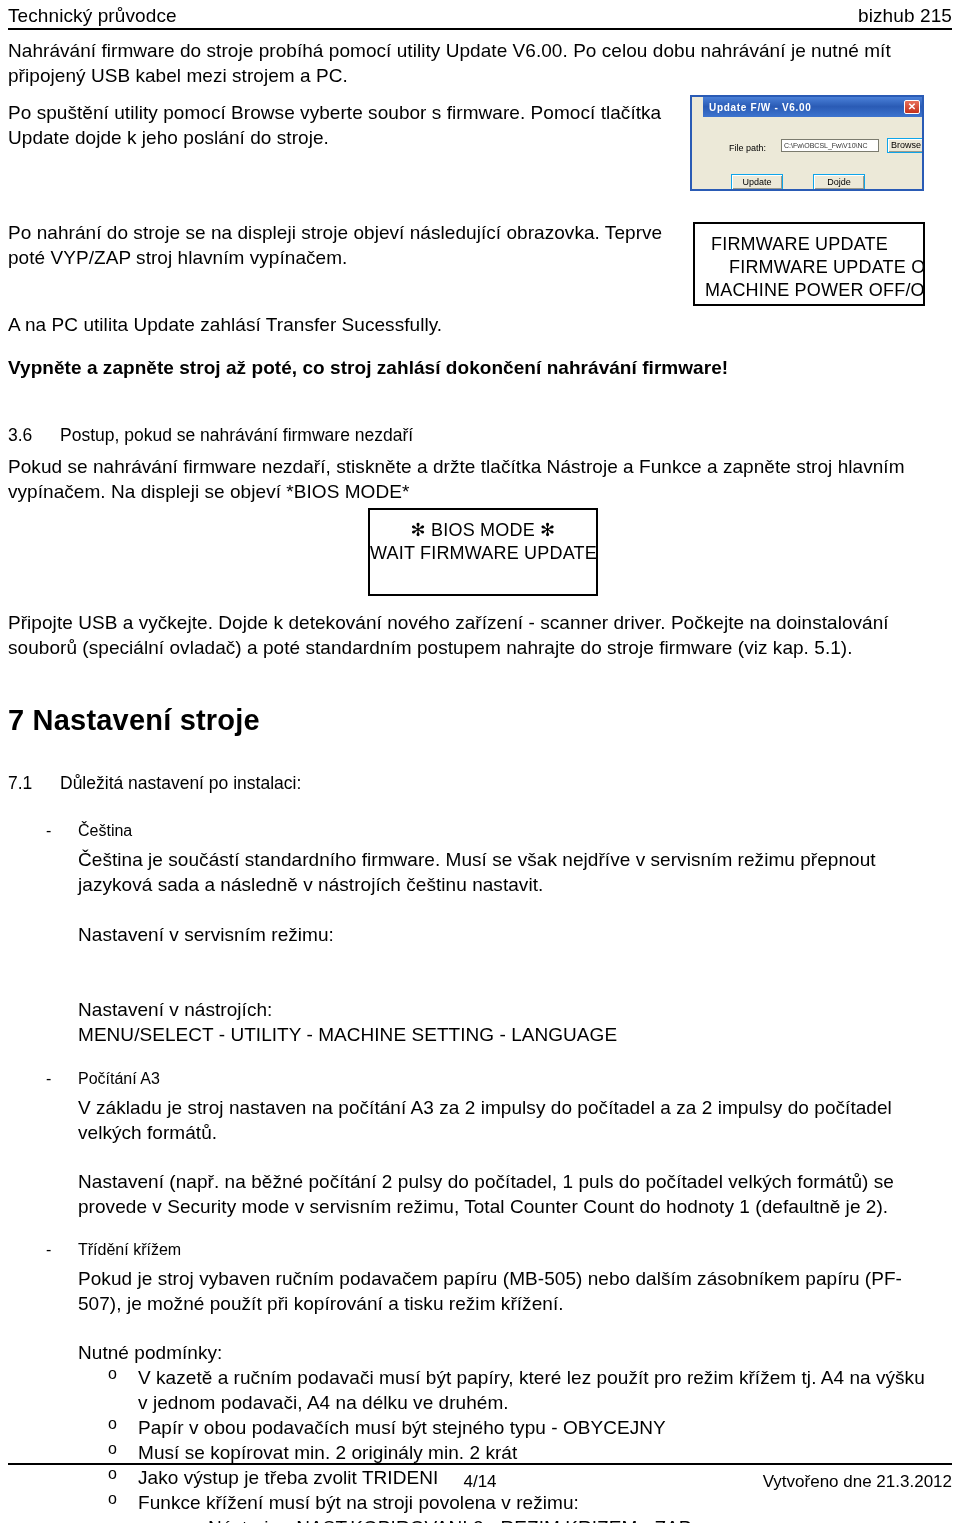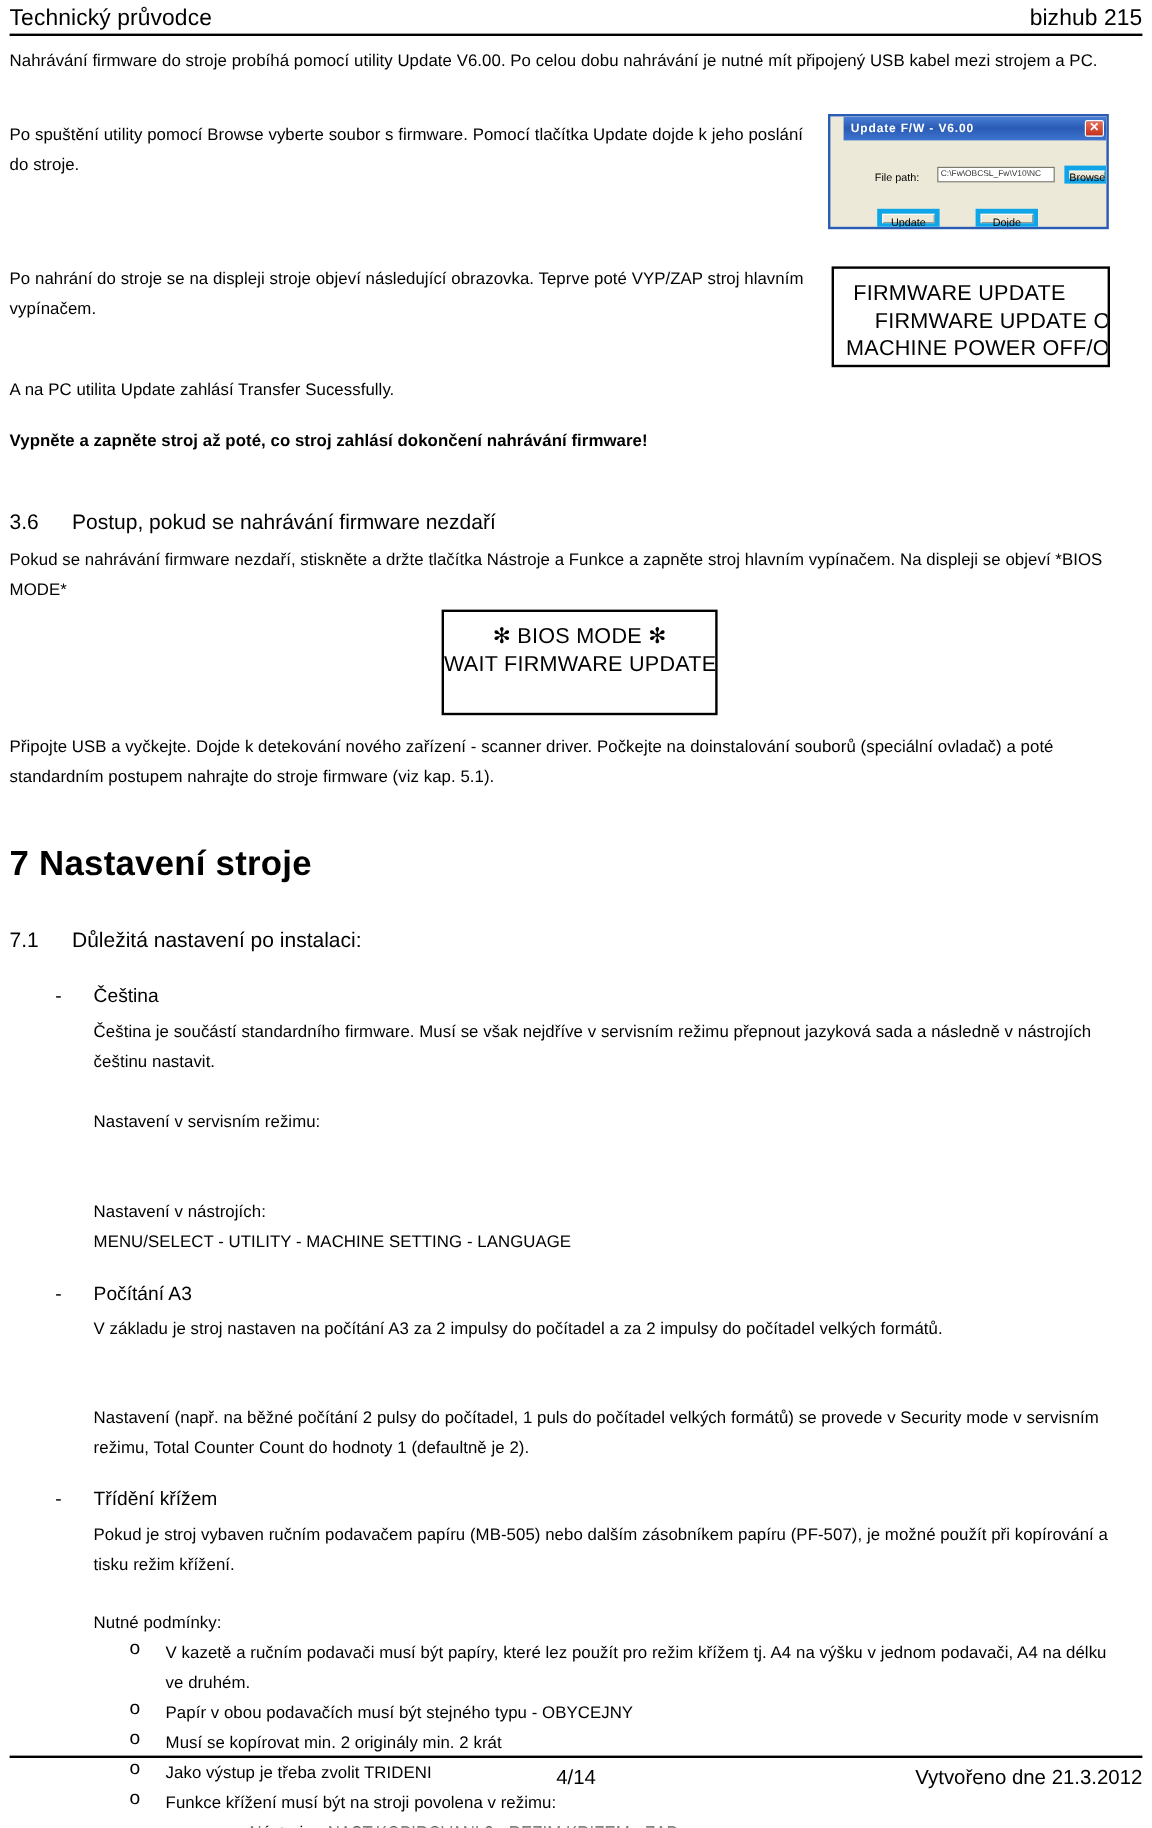--- a/index.html
+++ b/index.html
@@ -72,21 +72,21 @@
     width: 944px;
     text-align: center;
   }
   .footer-date {
     position: absolute;
     right: 0;
     text-align: right;
   }
   p.body {
     margin: 0;
-    font-size: 14px;
+    font-size: 19px;
     line-height: 25px;
     letter-spacing: 0.05px;
   }
   .bold { font-weight: bold; }
 
   .blk { position: absolute; }
 
   
   .narrow { width: 676px; }
   .full   { width: 944px; }
@@ -172,21 +172,21 @@
     color: #333;
     line-height: 11px;
     padding-left: 2px;
     overflow: hidden;
     white-space: nowrap;
     filter: blur(0.3px);
   }
   .dlg-btn {
     position: absolute;
     background: #ece9d8;
-    border: 4px solid #0ea5e9;
+    border: 1px solid #0ea5e9;
     box-shadow: inset 1px 1px 0 #ffffff, inset -1px -1px 0 #9a9a8c;
     font-size: 9px;
     color: #000;
     text-align: center;
     box-sizing: border-box;
     line-height: 13px;
   }
   .dlg-btn-browse { left: 184px; top: 21px; width: 38px; height: 15px; }
   .dlg-btn-update { left: 28px; top: 57px; width: 52px; height: 16px; line-height: 14px; }
   .dlg-btn-exit   { left: 110px; top: 57px; width: 52px; height: 16px; line-height: 14px; }

